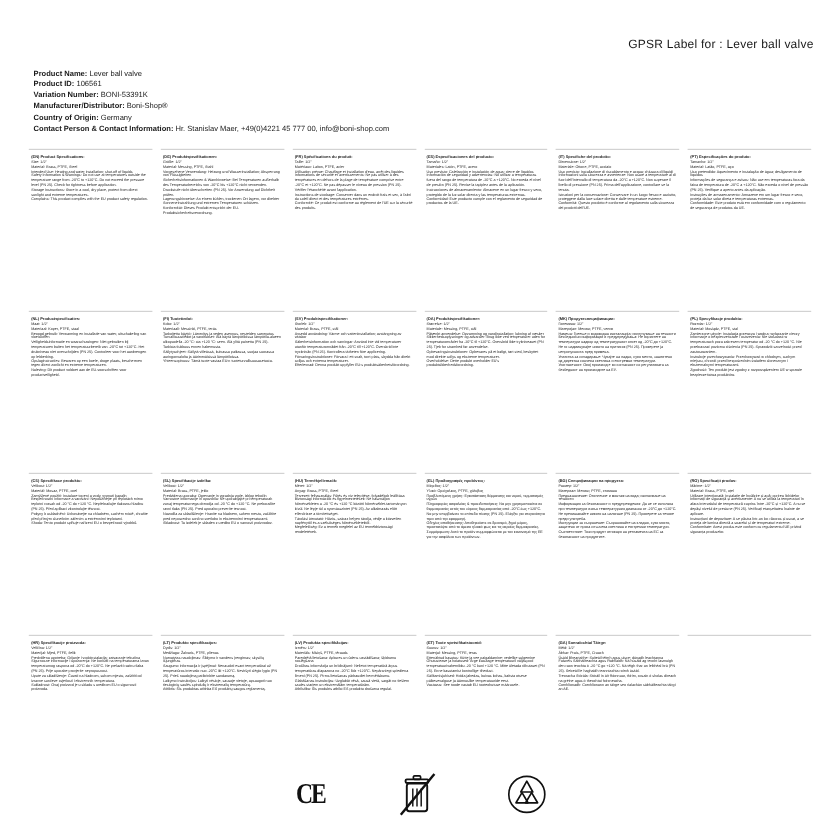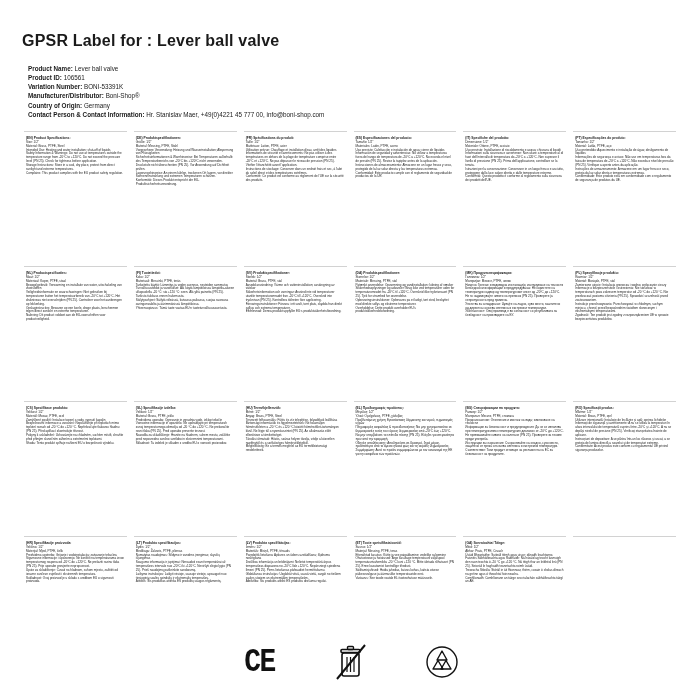--- a/index.html
+++ b/index.html
@@ -10,23 +10,23 @@
     color:#1a1a1a;
     overflow:hidden;
   }
   .page{
     position:relative;
     width:700px;height:700px;
     box-sizing:border-box;
     padding:26px 22px 10px 22px;
   }
   .doc-title{
-    text-align:left;
-    font-size:16px;
-    font-weight:bold;
+    text-align:right;
+    font-size:10px;
+    font-weight:normal;
     letter-spacing:.2px;
     margin:6px 0 14px 0;
   }
   .meta{
     margin:0 6px 12px 6px;
     font-size:6.3px;
     line-height:1.45;
   }
   .meta div{white-space:nowrap;}
   .meta b{font-weight:bold;}
@@ -63,22 +63,22 @@
     height:60px;
   }
   .marks{
     display:flex;
     align-items:center;
     justify-content:center;
     gap:58px;
     height:56px;
   }
   .ce{
-    font-family:Liberation Mono, monospace;
-    font-size:34px;
+    font-family:Liberation Serif, serif;
+    font-size:24px;
     letter-spacing:-2px;
     font-weight:bold;
     color:#111;
   }
   .ce span{display:inline-block;transform:scaleX(.82);}
   .nobin{
     position:relative;
     width:32px;height:40px;
   }
   .nobin svg{display:block;}

